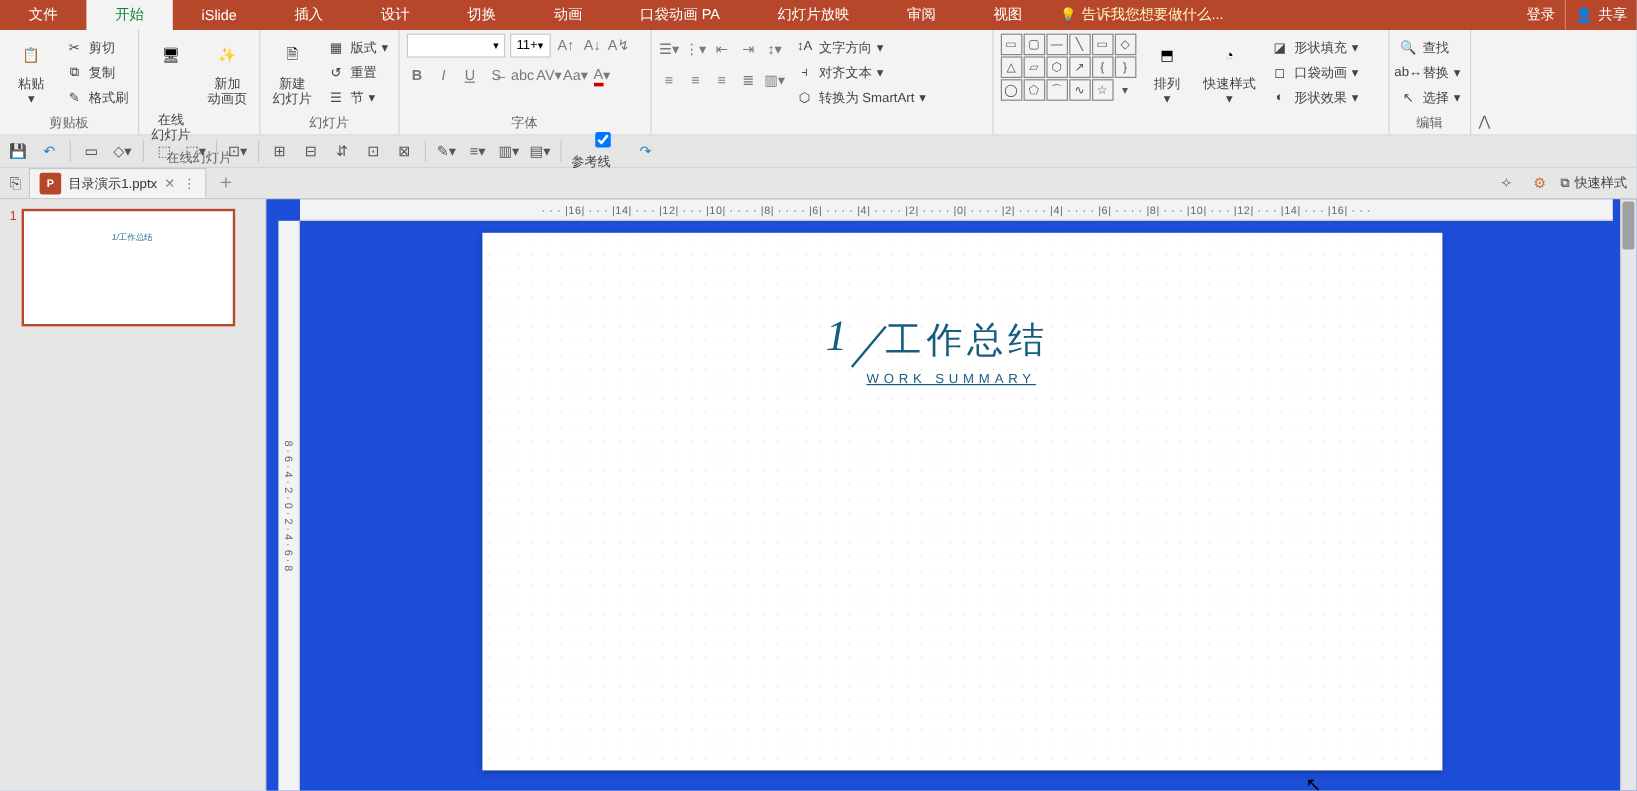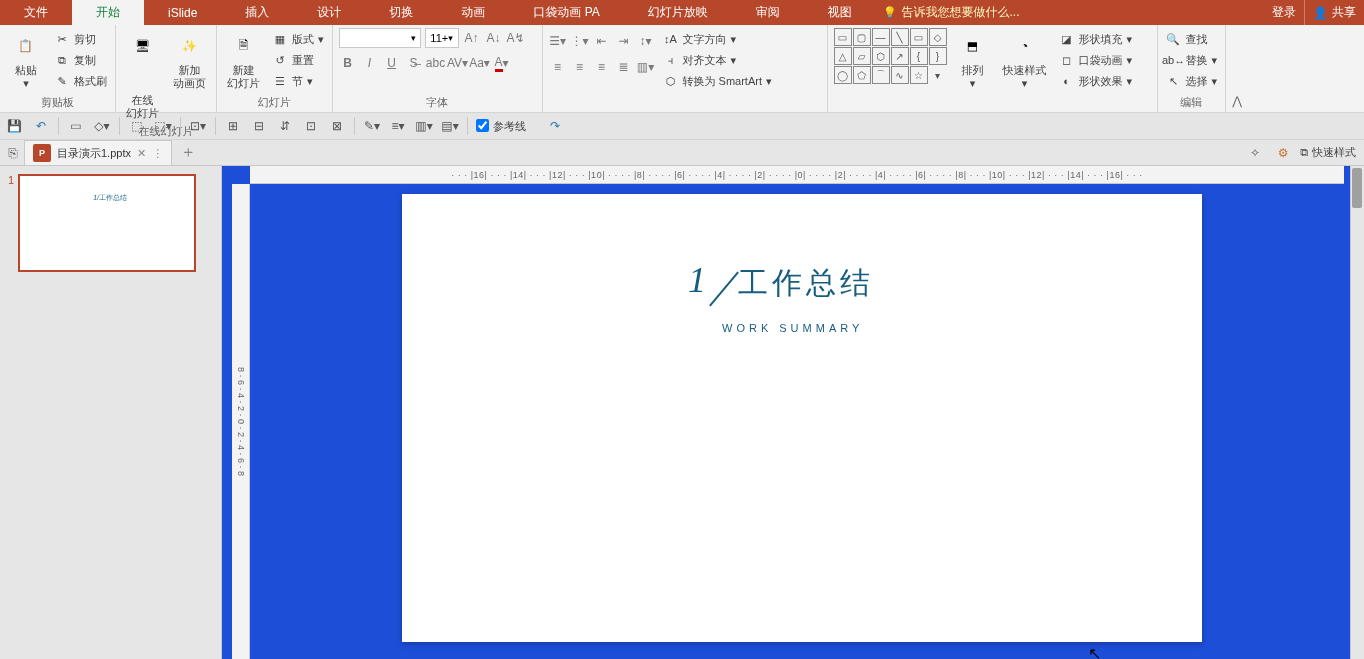--- a/index.html
+++ b/index.html
@@ -31,21 +31,21 @@
 .fmt-row { display:flex; gap:4px; align-items:center; margin-top:4px; }
 .fmt-btn { width:18px; height:18px; display:flex; align-items:center; justify-content:center; font-size:12px; color:#7a7a7a; cursor:pointer; }
 .shape-grid { display:grid; grid-template-columns: repeat(6,18px); grid-template-rows: repeat(3,18px); gap:1px; }
 .shape-grid div { border:1px solid #888; width:18px; height:18px; display:flex; align-items:center; justify-content:center; font-size:10px; color:#555;}
 .ribbon-collapse { width:22px; display:flex; align-items:flex-end; justify-content:center; padding-bottom:4px; color:#666; }
 
 
 .quickbar { height: 27px; background: #e5e5e5; border-bottom:1px solid #d4d4d4; display:flex; align-items:center; padding:0 6px; gap:8px; }
 .qsep { width:1px; height:18px; background:#c8c8c8; }
 .qbtn { width:18px; height:18px; display:flex; align-items:center; justify-content:center; cursor:pointer; color:#555; }
-.qcheck { display:flex; align-items:flex-start; gap:4px; font-size:11px; color:#444; }
+.qcheck { display:flex; align-items:flex-end; gap:4px; font-size:11px; color:#444;flex-direction:column; }
 
 
 .tabbar { height: 26px; background:#e6e6e6; border-bottom:1px solid #c8c8c8; display:flex; align-items:center; padding:0 4px; justify-content:space-between;}
 .tab-left { display:flex; align-items:center; gap:2px; }
 .tab-fileicon { width:18px; height:18px; background:#b7472a; border-radius:2px; display:flex; align-items:center; justify-content:center; color:#fff; font-size:9px; font-weight:bold;}
 .tab { display:flex; align-items:center; gap:6px; padding:3px 8px; background:#f3f3f3; border:1px solid #c8c8c8; border-bottom:none; font-size:11px; color:#333; }
 .tab-close { color:#888; cursor:pointer; }
 .tab-add { width:20px; height:20px; display:flex; align-items:center; justify-content:center; color:#888; cursor:pointer; font-size:16px; margin-left:4px;}
 .tab-right { display:flex; align-items:center; gap:6px; padding-right:4px; }
 .tab-right-btn { width:22px; height:22px; display:flex; align-items:center; justify-content:center; color:#666; cursor:pointer;}
@@ -63,21 +63,21 @@
 .ruler-h { position:absolute; top:0; left:28px; right:20px; height:18px; background:#f3f3f3; border-bottom:1px solid #c8c8c8; font-size:9px; color:#666; display:flex; align-items:center; justify-content:center; overflow:hidden;}
 .ruler-h-inner { display:flex; gap:0; letter-spacing:0.5px;}
 .ruler-v { position:absolute; top:18px; left:10px; width:18px; bottom:0; background:#f3f3f3; border-right:1px solid #c8c8c8; font-size:9px; color:#666; writing-mode:vertical-rl; text-align:center; display:flex; align-items:center; justify-content:center;}
 .canvas-wrap { position:absolute; top:28px; left:180px; }
 .slide { width:800px; height:448px; background:#fff; box-shadow:0 2px 6px rgba(0,0,0,.25); position:relative; }
 .grid-dots { position:absolute; inset:0; background-image: radial-gradient(#bdbdbd 0.6px, transparent 0.6px); background-size: 12px 12px; opacity:.9; pointer-events:none;}
 .slide-title { position:absolute; left:286px; top:68px; display:flex; align-items:flex-end; gap:6px; }
 .slide-title .bignum { font-size:36px; color:#165d7e; font-style:italic; font-family: Georgia, serif; line-height:1; margin-bottom:6px;}
 .slide-title .slash { width:44px; height:2px; background:#165d7e; transform:rotate(-50deg); margin:0 -14px 14px -10px; }
 .slide-title .zh { font-size:30px; color:#165d7e; letter-spacing:4px; }
-.slide-sub { position:absolute; left:320px; top:128px; font-size:11px; color:#165d7e; letter-spacing:4px; }
+.slide-sub { position:absolute; left:320px; top:116px; font-size:11px; color:#165d7e; letter-spacing:4px;text-decoration:underline; }
 .scrollbar-v { position:absolute; right:0; top:0; bottom:0; width:14px; background:#e6e6e6; border-left:1px solid #c8c8c8;}
 .scroll-thumb-v { position:absolute; top:2px; right:2px; width:10px; height:40px; background:#a0a0a0; border-radius:2px;}
 .cursor-arrow { position:absolute; left:1046px; top:506px; font-size:16px; color:#000; pointer-events:none; transform:translate(-180px,-28px);}
 </style>
 </head>
 <body>
 
 <div class="menubar">
   <div class="menu-item">文件</div>
   <div class="menu-item active">开始</div>

